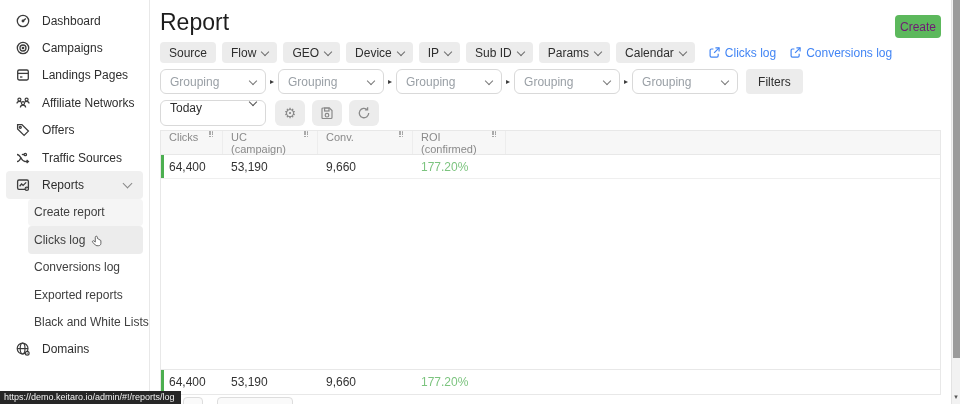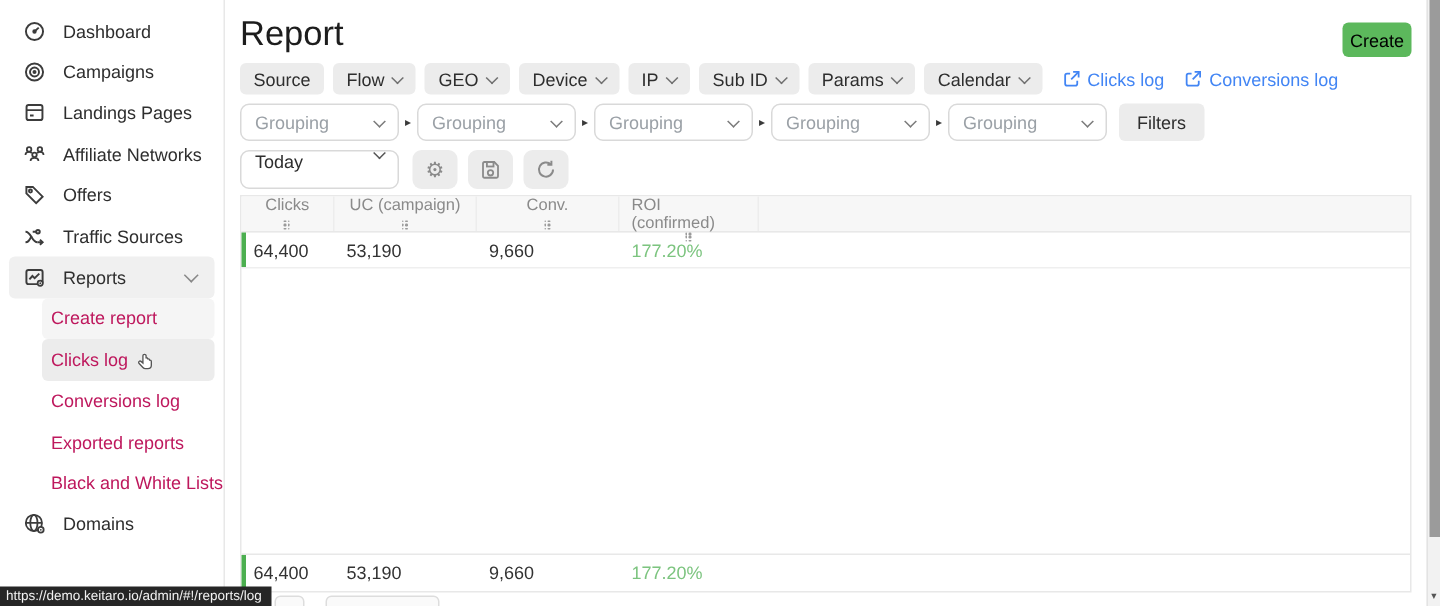--- a/index.html
+++ b/index.html
@@ -11,29 +11,29 @@
   .nav-item{height:27.4px;display:flex;align-items:center;margin:0 6px;border-radius:4px;
             padding-left:8px;cursor:pointer;box-sizing:border-box;}
   .nav-item .nicon{width:17px;height:17px;display:flex;align-items:center;justify-content:center;margin-right:11px;flex:none;}
   .nav-item .nlabel{font-size:12px;color:#2e2e2e;white-space:nowrap;}
   .nav-item.sel{background:#f0f0f0;}
   .nav-item .spacer{flex:1;}
   .chev{width:6px;height:6px;border-right:1.4px solid #888;border-bottom:1.4px solid #888;
         transform:rotate(45deg);display:inline-block;flex:none;}
   .nav-item .chev{margin-right:12px;margin-top:-3px;}
   .sub-item{height:27.4px;display:flex;align-items:center;margin:0 6px 0 28px;border-radius:4px;
-            padding-left:6px;font-size:12px;color:#be185d;cursor:pointer;white-space:nowrap;}
+            padding-left:6px;font-size:12px;color:#404040;cursor:pointer;white-space:nowrap;}
   .sub-item.bg1{background:#f5f5f5;}
   .sub-item.bg2{background:#ececec;}
   .cursor-ico{margin-left:5px;margin-top:3px;}
   
   .main{position:absolute;left:150px;top:0;width:810px;height:372px;background:#fff;}
   .page-title{position:absolute;left:10px;top:9px;font-size:23px;color:#1d1d1d;}
   .create-btn{position:absolute;left:745px;top:15px;width:46px;height:23px;background:#5cb85c;
-              color:#000000;font-size:12px;border:none;border-radius:4px;display:flex;
+              color:#701a75;font-size:12px;border:none;border-radius:4px;display:flex;
               align-items:center;justify-content:center;cursor:pointer;}
   .chips-row{position:absolute;left:10px;top:42px;display:flex;align-items:center;gap:6px;}
   .chip{height:21px;background:#ececec;border-radius:4px;padding:0 9px;display:flex;
         align-items:center;gap:6px;font-size:12px;color:#2e2e2e;cursor:pointer;white-space:nowrap;}
   .chip .chev{width:5px;height:5px;margin-top:-2px;border-color:#6f6f6f;}
   .ext-link{display:flex;align-items:center;gap:5px;font-size:12px;color:#4285f4;cursor:pointer;
             margin-left:8px;white-space:nowrap;}
   .grouping-row{position:absolute;left:10px;top:69px;display:flex;align-items:center;}
   .gsel{width:106px;height:25px;border:1px solid #d9d9d9;border-radius:6px;background:#fff;
         display:flex;align-items:center;justify-content:space-between;padding:0 9px;
@@ -48,22 +48,22 @@
              display:flex;align-items:flex-start;justify-content:space-between;padding:0 9px;
              box-sizing:border-box;font-size:12px;color:#2e2e2e;cursor:pointer;margin-right:9px;}
   .today-sel .chev{width:5px;height:5px;margin-top:-2px;border-color:#555;}
   .iconbtn{width:30px;height:26px;background:#ececec;border:none;border-radius:6px;margin-right:7px;
            display:flex;align-items:center;justify-content:center;color:#8a8a8a;cursor:pointer;}
   .iconbtn .g{font-size:14px;line-height:1;color:#8a8a8a;}
   
   .table{position:absolute;left:10px;top:130px;width:781px;height:265px;background:#fff;
          border:1px solid #e8e8e8;box-sizing:border-box;}
   .thead{height:23px;background:#f7f7f7;border-bottom:1px solid #e8e8e8;display:flex;}
-  .th{display:flex;align-items:center;justify-content:space-between;padding:0 8px;
-      border-right:1px solid #ededed;font-size:11px;color:#8a8a8a;box-sizing:border-box;flex-direction:column;}
+  .th{display:flex;align-items:flex-start;justify-content:space-between;padding:0 8px;
+      border-right:1px solid #ededed;font-size:11px;color:#8a8a8a;box-sizing:border-box;}
   .th.fill{flex:1;border-right:none;}
   .c1{width:62px;}.c2{width:95px;}.c3{width:95px;}.c4{width:93px;}
   .dots{display:grid;grid-template-columns:repeat(2,2.4px);grid-auto-rows:2.4px;cursor:grab;}
   .dots i{width:1.6px;height:1.6px;background:#9a9a9a;border-radius:50%;}
   .trow{height:23px;display:flex;align-items:center;position:relative;border-bottom:1px solid #efefef;}
   .trow .bar{position:absolute;left:0;top:0;bottom:0;width:3px;background:#4caf50;}
   .td{padding:0 8px;font-size:12px;color:#333;box-sizing:border-box;white-space:nowrap;}
   .td.roi{color:#7cc47f;}
   .tsummary{position:absolute;left:0;right:0;bottom:0;height:24px;border-top:1px solid #e8e8e8;
             display:flex;align-items:center;background:#fff;}

